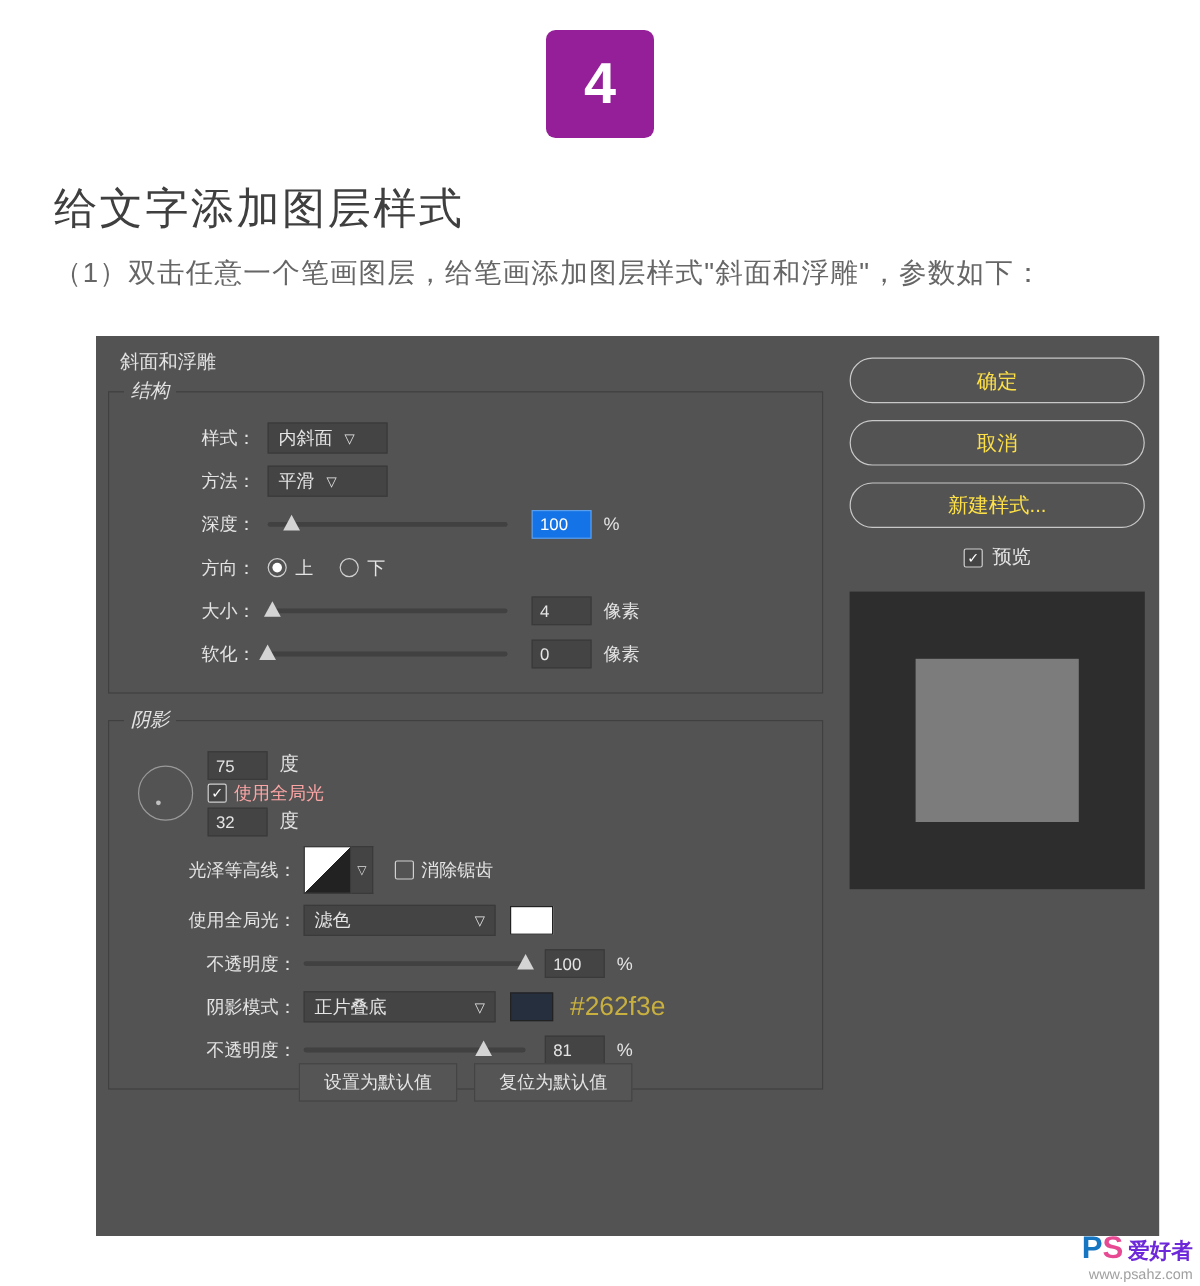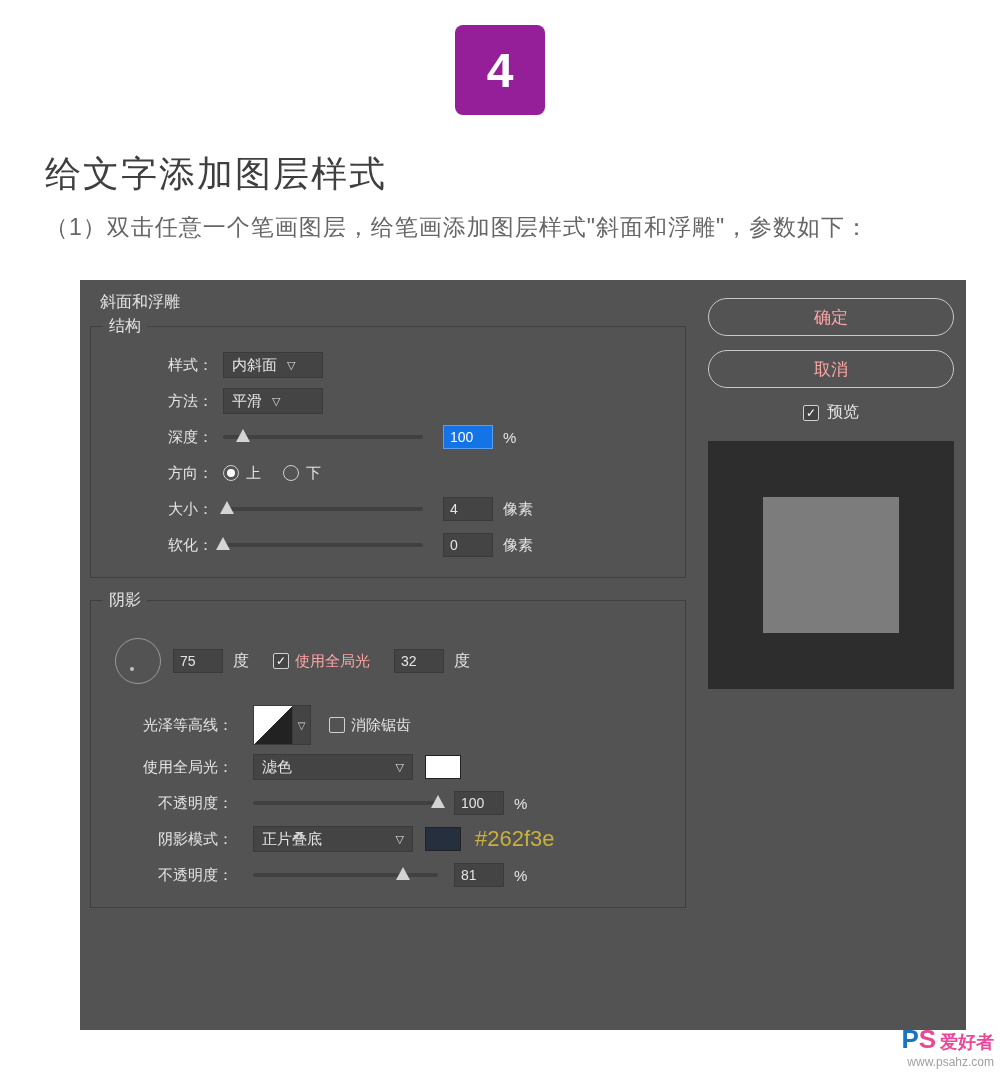--- a/index.html
+++ b/index.html
@@ -42,37 +42,37 @@
   position: absolute; right: 0; top: 0; width: 270px; height: 750px;
 }
 
 fieldset {
   border: 1px solid #404040;
   margin: 12px 10px 4px 10px;
   padding: 10px 12px 14px 12px;
   position: relative;
 }
 legend {
-  color: #e4e4e4; font-size: 16px; padding: 0 6px;
+  color: #e4e4e4; font-size: 16px; padding: 0 6px; font-style: italic;
 }
 .section-title {
   position: absolute; top: 12px; left: 20px;
   color: #e4e4e4; font-size: 16px;
 }
 
 .row {
   display: flex; align-items: center; height: 36px;
   color: #e4e4e4; font-size: 15px;
 }
 .label {
   width: 120px; text-align: right; padding-right: 10px;
   flex-shrink: 0;
 }
 .label-n {
-  width: 150px; text-align: right; padding-right: 20px;
+  width: 150px; text-align: right; padding-right: 6px;
   flex-shrink: 0;
 }
 .select {
   background: #444; border: 1px solid #3a3a3a;
   height: 26px; display: flex; align-items: center;
   padding: 0 8px; position: relative; color: #e4e4e4;
 }
 .select .chev {
   margin-left: 10px; font-size: 11px;
 }
@@ -148,21 +148,21 @@
 }
 .flat-btn {
   height: 32px; padding: 0 20px;
   background: #555; border: 1px solid #444;
   color: #e4e4e4; font-size: 15px;
   display: flex; align-items: center; justify-content: center;
 }
 
 .side-btn {
   height: 38px; border-radius: 19px;
-  border: 1.5px solid #c8c8c8; color: #fca5a5;
+  border: 1.5px solid #c8c8c8; color: #fde047;
   display: flex; align-items: center; justify-content: center;
   font-size: 17px; margin: 0 12px 14px 12px; cursor: pointer;
 }
 .preview-row {
   display: flex; align-items: center; justify-content: center;
   gap: 8px; color: #e4e4e4; font-size: 16px; margin-top: 8px;
 }
 .preview-panel {
   margin: 18px 12px 0 12px; height: 248px;
   background: #2d2d2d; display: flex;
@@ -176,21 +176,21 @@
   color: #c8b040; font-size: 22px; margin-left: 14px;
 }
 
 .watermark {
   position: absolute; right: 6px; bottom: 2px;
   font-size: 14px; text-align: right; line-height: 1.25;
   font-weight: bold;
 }
 .watermark .p { font-size: 26px; color: #1776c1; display: inline; }
 .watermark .s { font-size: 26px; color: #e74a93; display: inline; }
-.watermark .cn { color: #ec4899; font-size: 18px; margin-top: 16px; }
+.watermark .cn { color: #6d28d9; font-size: 18px; margin-top: 16px; }
 .watermark .url { color: #a0a0a0; font-size: 12px; font-weight: normal; }
 </style>
 </head>
 <body>
 
 <div class="step-badge">4</div>
 <div class="title">给文字添加图层样式</div>
 <div class="subtitle">（1）双击任意一个笔画图层，给笔画添加图层样式"斜面和浮雕"，参数如下：</div>
 
 <div class="dialog">
@@ -255,21 +255,21 @@
         <div class="num-input" style="margin-left:20px">0</div>
         <span class="unit">像素</span>
       </div>
     </fieldset>
 
     <fieldset>
       <legend>阴影</legend>
 
       <div style="display:flex;align-items:center;height:80px">
         <div class="angle-widget"></div>
-        <div style="display:flex;flex-direction:row;gap:24px">
+        <div style="display:flex;flex-direction:column;gap:2px">
           <div style="display:flex;align-items:center">
             <div class="num-input">75</div>
             <span class="unit">度</span>
           </div>
           <div style="display:flex;align-items:center;gap:6px">
             <div class="cb checked">
                 <span class="mark">✓</span>
               </div>
             <span style="color:#fca5a5;font-size:15px">使用全局光</span>
           </div>
@@ -320,25 +320,30 @@
       <div class="row">
         <span class="label-n">不透明度：</span>
         <div class="slider-track" style="width:185px">
           <div class="slider-thumb" style="left:81%"></div>
         </div>
         <div class="num-input" style="margin-left:16px">81</div>
         <span class="unit">%</span>
       </div>
     </fieldset>
 
+    <div class="bottom-btns">
+      <div class="flat-btn">设置为默认值</div>
+      <div class="flat-btn">复位为默认值</div>
+    </div>
   </div>
 
   <div class="side-area" style="padding-top:18px">
     <div class="side-btn">确定</div>
     <div class="side-btn">取消</div>
+    <div class="side-btn">新建样式...</div>
     <div class="preview-row">
       <div class="cb checked">
           <span class="mark">✓</span>
         </div>
       <span>预览</span>
     </div>
     <div class="preview-panel">
       <div class="preview-inner"></div>
     </div>
   </div>

